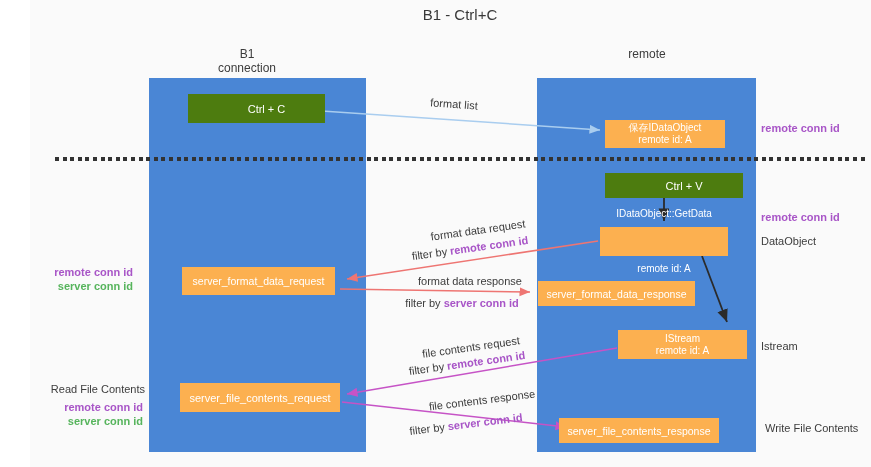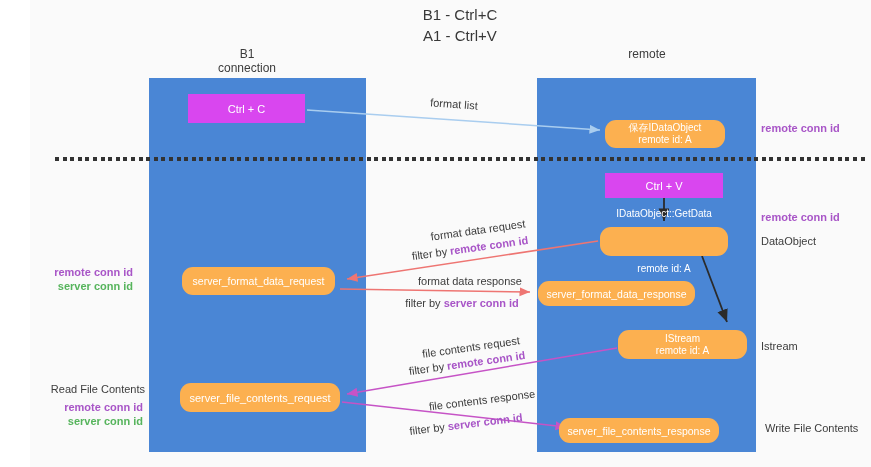--- a/index.html
+++ b/index.html
@@ -12,22 +12,22 @@
   .col{position:absolute;background:#4a86d5;}
   .col-left{left:119px;top:78px;width:217px;height:374px;}
   .col-right{left:507px;top:78px;width:219px;height:374px;}
   .hdr{position:absolute;width:140px;text-align:center;font-size:12px;line-height:14px;color:#3c3c3c;}
   .hdr-left{left:147px;top:47px;}
   .hdr-right{left:547px;top:47px;}
   .divider{position:absolute;left:25px;top:157px;width:811px;height:4px;
     background:repeating-linear-gradient(90deg,#333 0 4px,transparent 4px 7.6px);}
   .node{position:absolute;display:flex;flex-direction:column;align-items:center;
     justify-content:center;color:#fff;text-align:center;line-height:12px;}
-  .green{background:#d946ef;}
-  .orange{background:#fcb050;border-radius:11px;}
+  .green{background:#4d7c0f;padding-left:20px;}
+  .orange{background:#fcb050;}
   .n-ctrlc{left:158px;top:94px;width:117px;height:29px;font-size:11px;}
   .n-save{left:575px;top:120px;width:120px;height:28px;font-size:10px;}
   .n-ctrlv{left:575px;top:173px;width:118px;height:25px;font-size:11px;}
   .n-getdata{left:570px;top:227px;width:128px;height:29px;font-size:10px;gap:43px;}
   .n-freq{left:152px;top:267px;width:153px;height:28px;font-size:10.5px;}
   .n-fresp{left:508px;top:281px;width:157px;height:25px;font-size:10.5px;}
   .n-istream{left:588px;top:330px;width:129px;height:29px;font-size:10px;}
   .n-creq{left:150px;top:383px;width:160px;height:29px;font-size:11px;}
   .n-cresp{left:529px;top:418px;width:160px;height:25px;font-size:10.5px;}
   .elabel{position:absolute;font-size:11px;white-space:nowrap;color:#3c3c3c;
@@ -43,21 +43,20 @@
   .gap{margin-left:3px;}
   svg.arrows{position:absolute;left:0;top:0;pointer-events:none;}
 </style>
 </head>
 <body>
 
 <div class="canvas">
 
   <div class="title">
     <div>B1 - Ctrl+C</div>
-    <div>A1 - Ctrl+V</div>
   </div>
 
   <div class="hdr hdr-left">
     <div>B1</div>
     <div>connection</div>
   </div>
   <div class="hdr hdr-right">
     <div>remote</div>
   </div>
 

